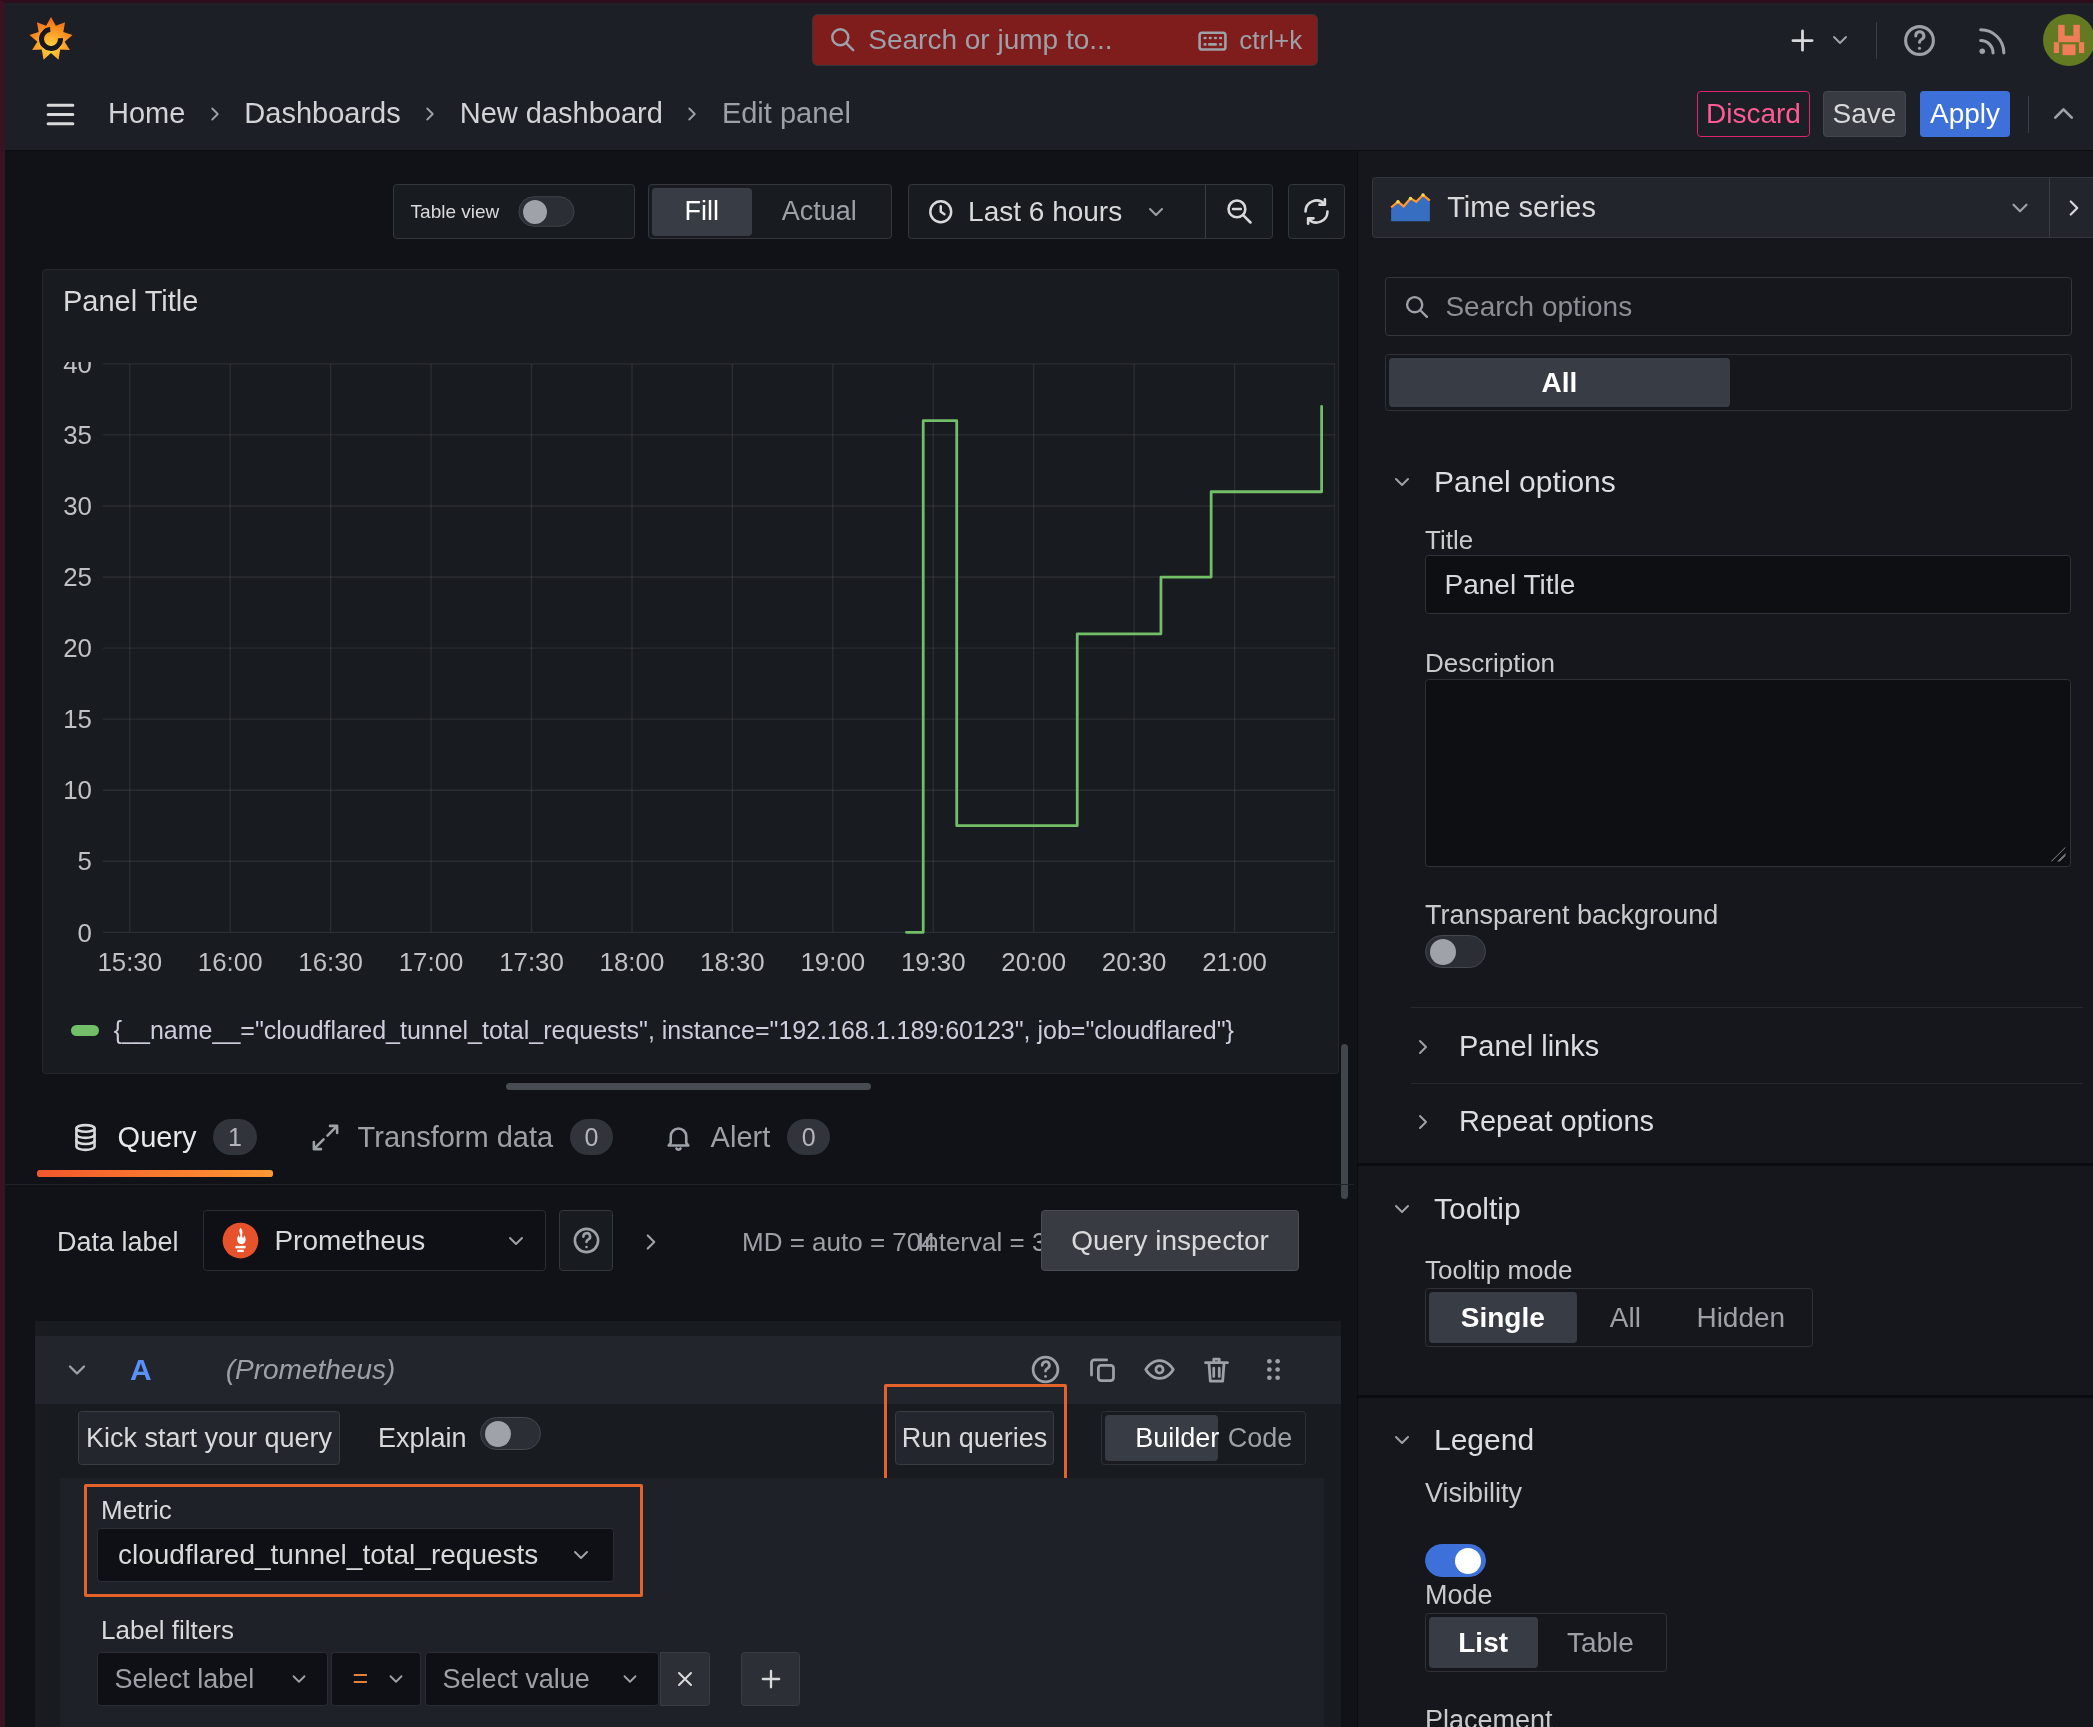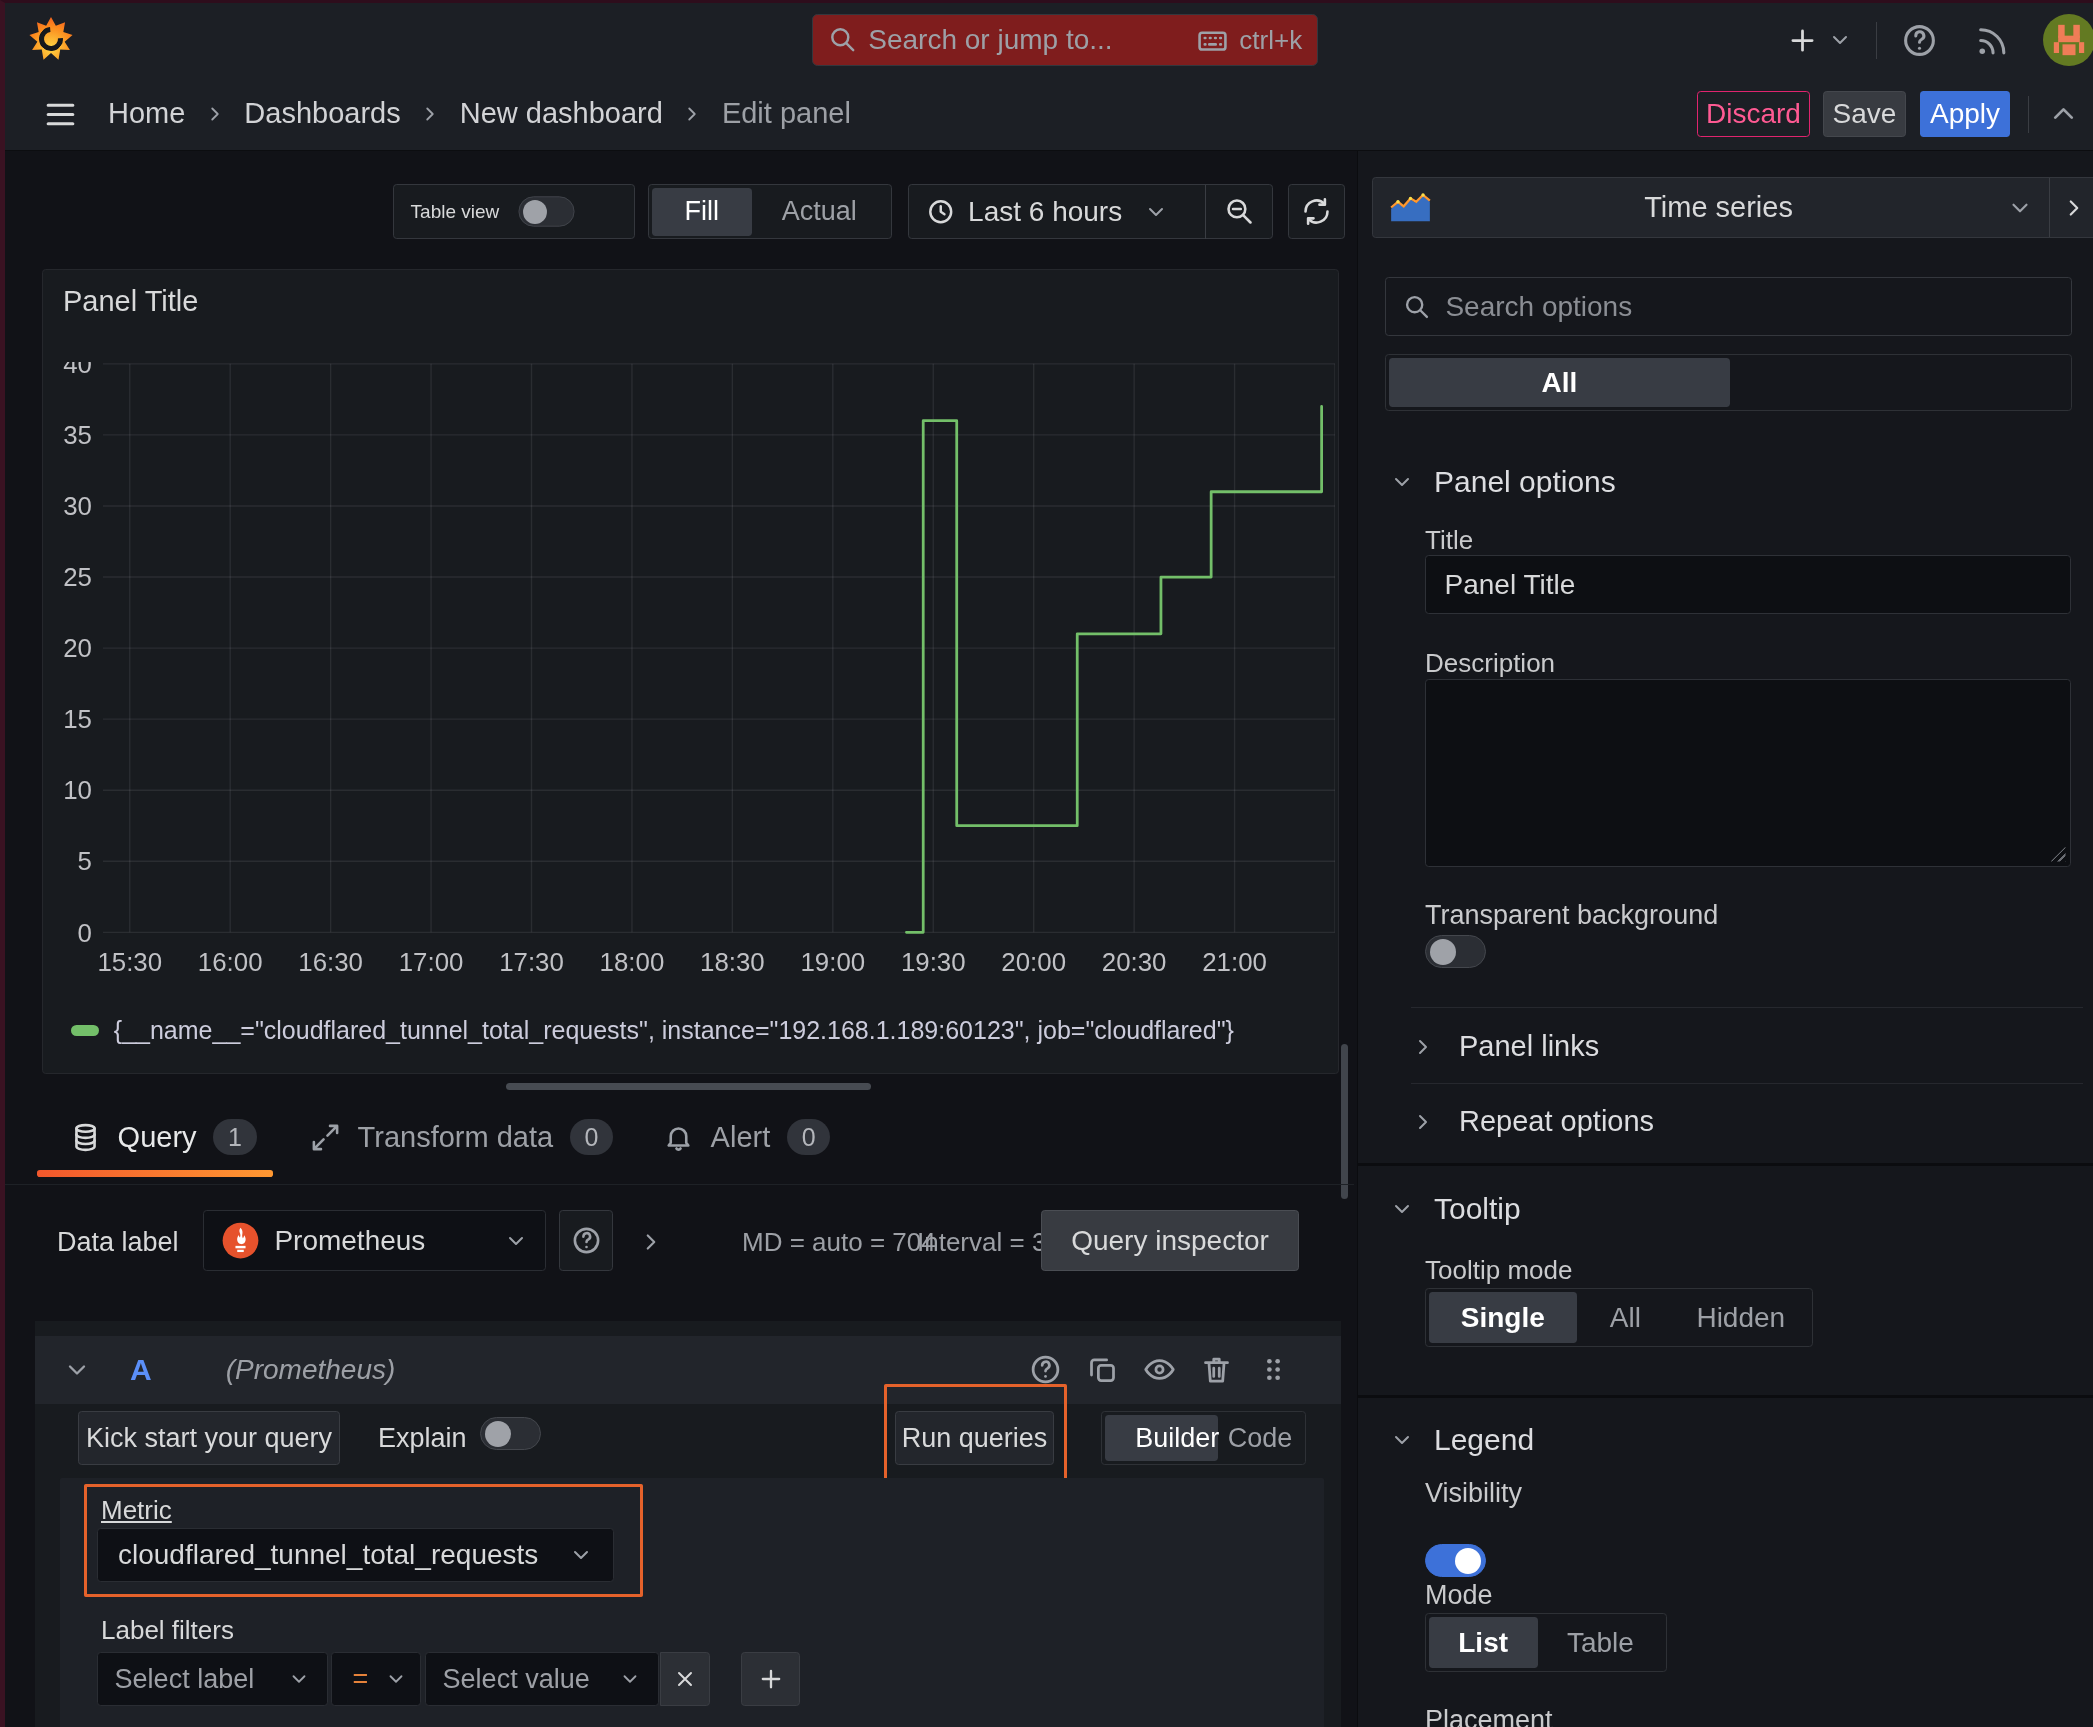--- a/index.html
+++ b/index.html
@@ -1,21 +1,21 @@
 <!DOCTYPE html>
 <html style="font-size:14.8px"><head>
 <meta charset="utf-8">
 <style>
   * { margin:0; padding:0; box-sizing:border-box; }
   html,body { background:#0d0e11; }
   body { width:2093px; height:1728px; position:relative; overflow:hidden;
          font-family:"Liberation Sans", sans-serif; color:#d8d9da; }
   #stage { position:absolute; inset:0; background:#111217; border-top:3.7px solid #2e0d1c; border-left:5.5px solid #3a1222; }
   .abs { position:absolute; }
-  .row { display:flex; align-items:center;text-align:center; }
+  .row { display:flex; align-items:center; }
   svg.ic { stroke:#9da1a8; stroke-width:2; fill:none; stroke-linecap:round; stroke-linejoin:round; }
   svg.ic.bright { stroke:#d8d9da; }
   .txt-dim { color:#9da0a6; }
   .txt-faint { color:#8b8e94; }
 
   
   #topbar { position:absolute; left:0; top:0; width:2093px; height:74px; background:#1c1f25; }
   #searchbox { position:absolute; left:807px; top:11px; width:506px; height:52px; background:#7f1d1d;
                border:0.9px solid #34373d; border-radius:5.5px; display:flex; align-items:center; padding:0 14.8px; gap:11px; }
   #searchbox .ph { font-size:28px; color:#9da0a6; flex:1; }
@@ -360,21 +360,21 @@
         <div class="knob"></div>
       </div>
     <div class="btn abs" style="left:860px; top:90px; width:159px; height:54px; background:#23262c; border:0.9px solid #393c42; font-size:27px;">Run queries</div>
     <div class="orange-box" style="left:849px; top:63px; width:183px; height:109px;"></div>
     <div class="segbox abs" style="left:1066px; top:90px; width:205px; height:54px;">
       <div class="seg-sel" style="width:113px; font-size:27px;padding-left:32px;">Builder</div>
       <div class="seg-un" style="width:85px; font-size:27px;">Code</div>
     </div>
 
     <div id="queryarea">
-      <span class="abs" style="left:41px; top:16.6px; font-size:26px;text-decoration:underline;">Metric</span>
+      <span class="abs" style="left:41px; top:16.6px; font-size:26px;">Metric</span>
       <div class="select abs" style="left:37px; top:50px; width:517px; height:54px; padding:0 20px; gap:16.6px;">
         <span style="font-size:28px; flex:1;">cloudflared_tunnel_total_requests</span>
         <svg class="ic" width="24" height="24" viewBox="0 0 24 24">
             <path d="M6 9l6 6 6-6"></path>
           </svg>
       </div>
       <div class="orange-box" style="left:24px; top:5.5px; width:559px; height:113px;"></div>
 
       <span class="abs" style="left:41px; top:137px; font-size:26px;">Label filters</span>
       <div class="select abs" style="left:37px; top:174px; width:231px; height:54px; padding:0 16.6px; gap:11px;">

